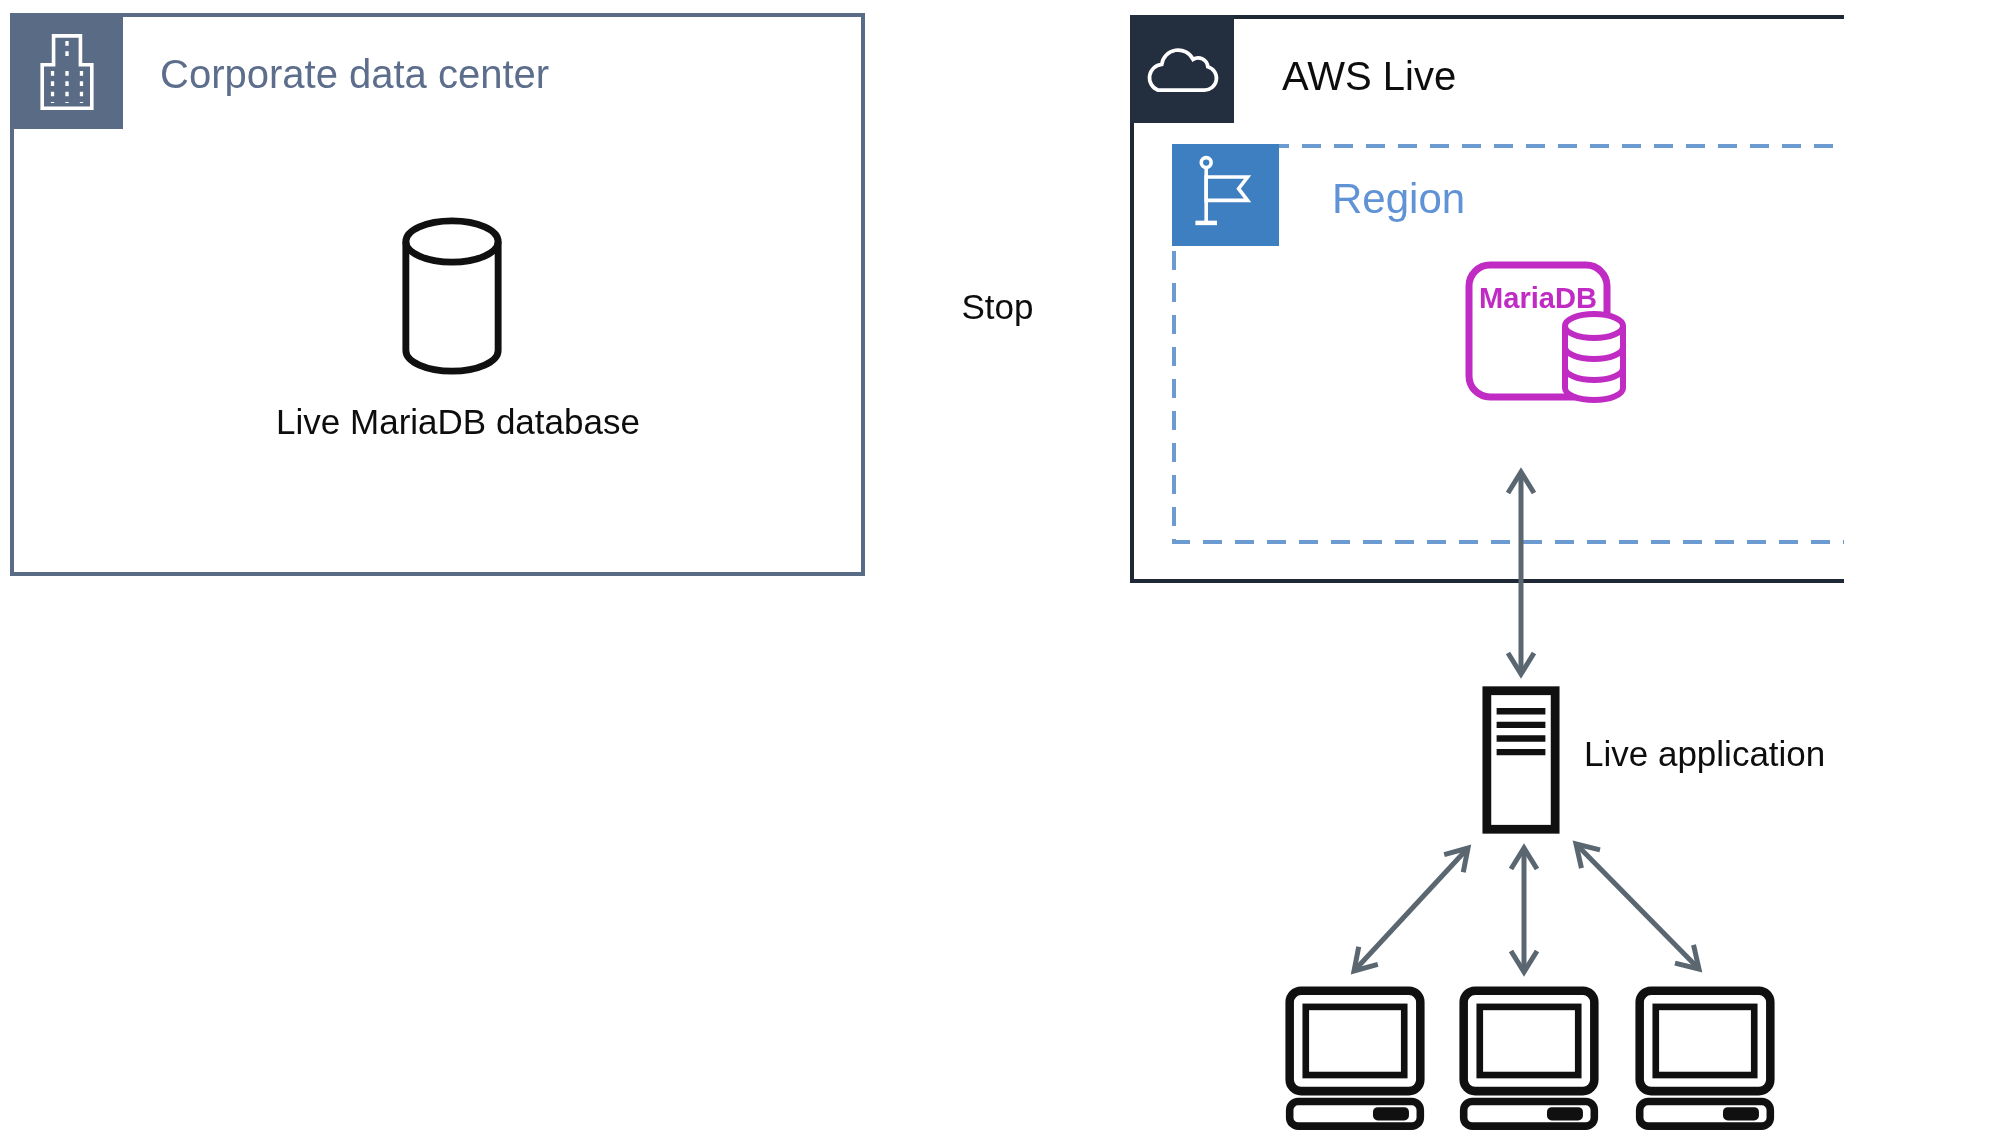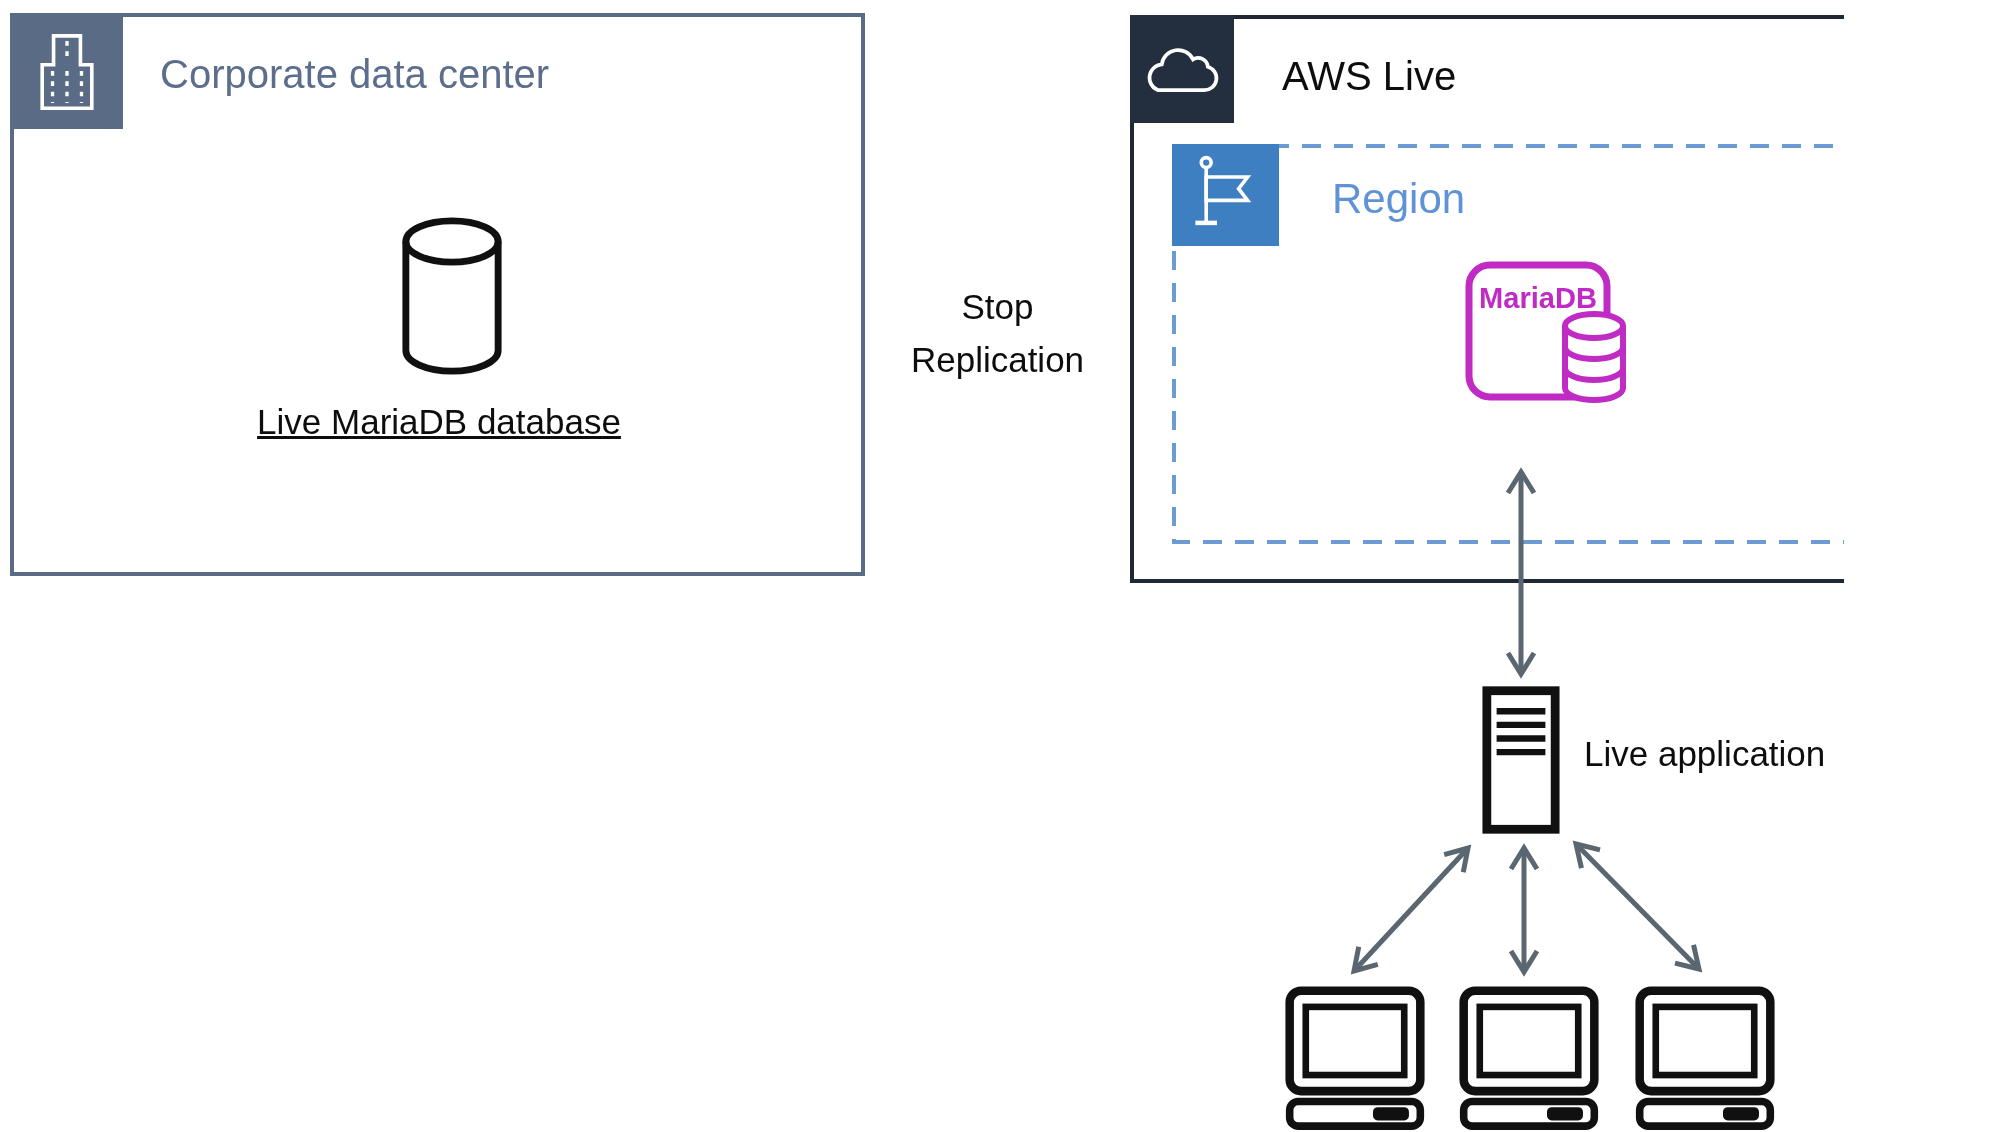--- a/index.html
+++ b/index.html
@@ -54,21 +54,21 @@
   }
   .region-title {
     left: 1320px; top: 175px;
     font-size: 42px; color: #6093d6; white-space: nowrap; margin-left: 12px;
   }
 
   
   .diagram-label {
     font-size: 35px; color: #0d0d0d; text-align: center; white-space: nowrap;
   }
-  .corp-db-label   { left: 189px;  top: 402px; width: 500px; text-decoration: underline; }
+  .corp-db-label   { left: 208px;  top: 402px; width: 500px; }
   .mariadb-label   { left: 1288px; top: 418px; width: 500px; }
   .app-label       { left: 1584px; top: 734px; width: 400px; text-align: left; }
   .stop-label      { left: 845px;  top: 280px; width: 305px; line-height: 53px; }
 
   
   .db-cylinder   { left: 398px;  top: 210px; }
   .mariadb-icon  { left: 1464px; top: 260px; }
   .server-icon   { left: 1481px; top: 684px; }
   .computer-1    { left: 1284px; top: 986px; }
   .computer-2    { left: 1458px; top: 986px; }
@@ -102,21 +102,20 @@
     <g fill="none" stroke="#101010" stroke-width="7">
       <path d="M8 32 V143 A47 21 0 0 0 102 143 V32"></path>
       <ellipse cx="55" cy="32" rx="47" ry="21"></ellipse>
     </g>
   </svg>
 
   <div class="abs diagram-label corp-db-label">Live MariaDB database</div>
 
   <div class="abs diagram-label stop-label">
     <div>Stop</div>
-    <div>Replication</div>
   </div>
 
   <div class="abs aws-box"></div>
 
   <div class="abs aws-icon-box">
     <svg width="92" height="66" viewBox="0 0 100 70">
       <path d="M24 58 H74 A13 13 0 0 0 78 32.5 A10.5 10.5 0 0 0 62 24.5 A18 18 0 0 0 28 30 A14.5 14.5 0 0 0 24 58 Z" fill="none" stroke="#ffffff" stroke-width="4"></path>
     </svg>
   </div>
 

